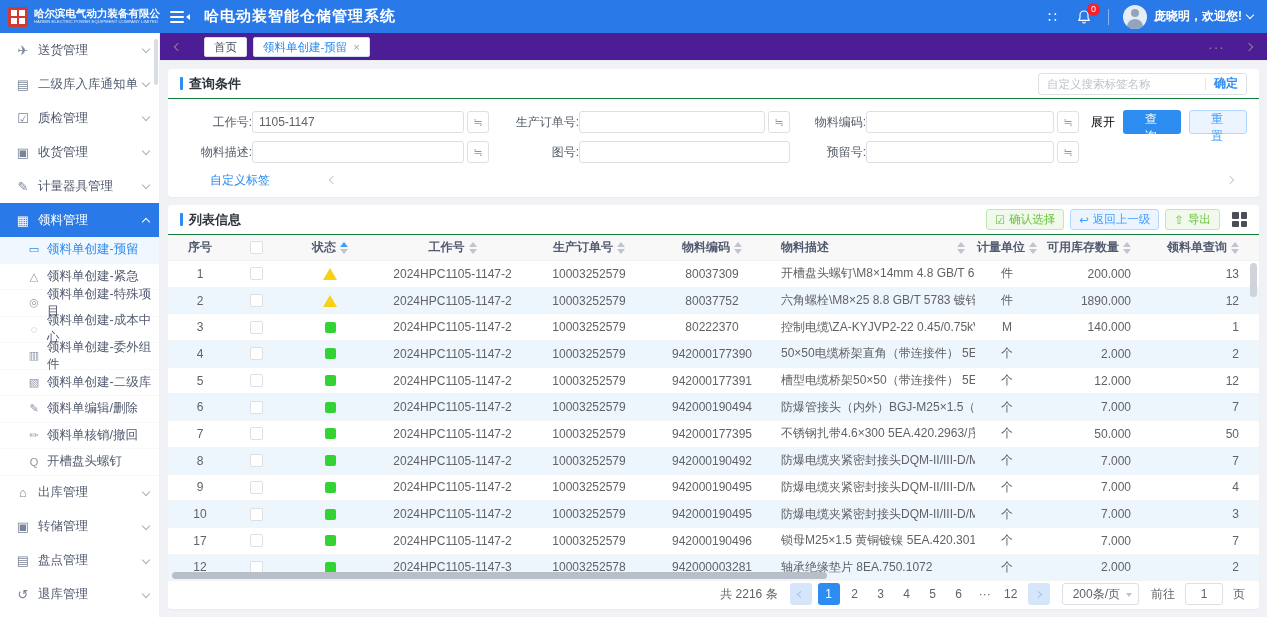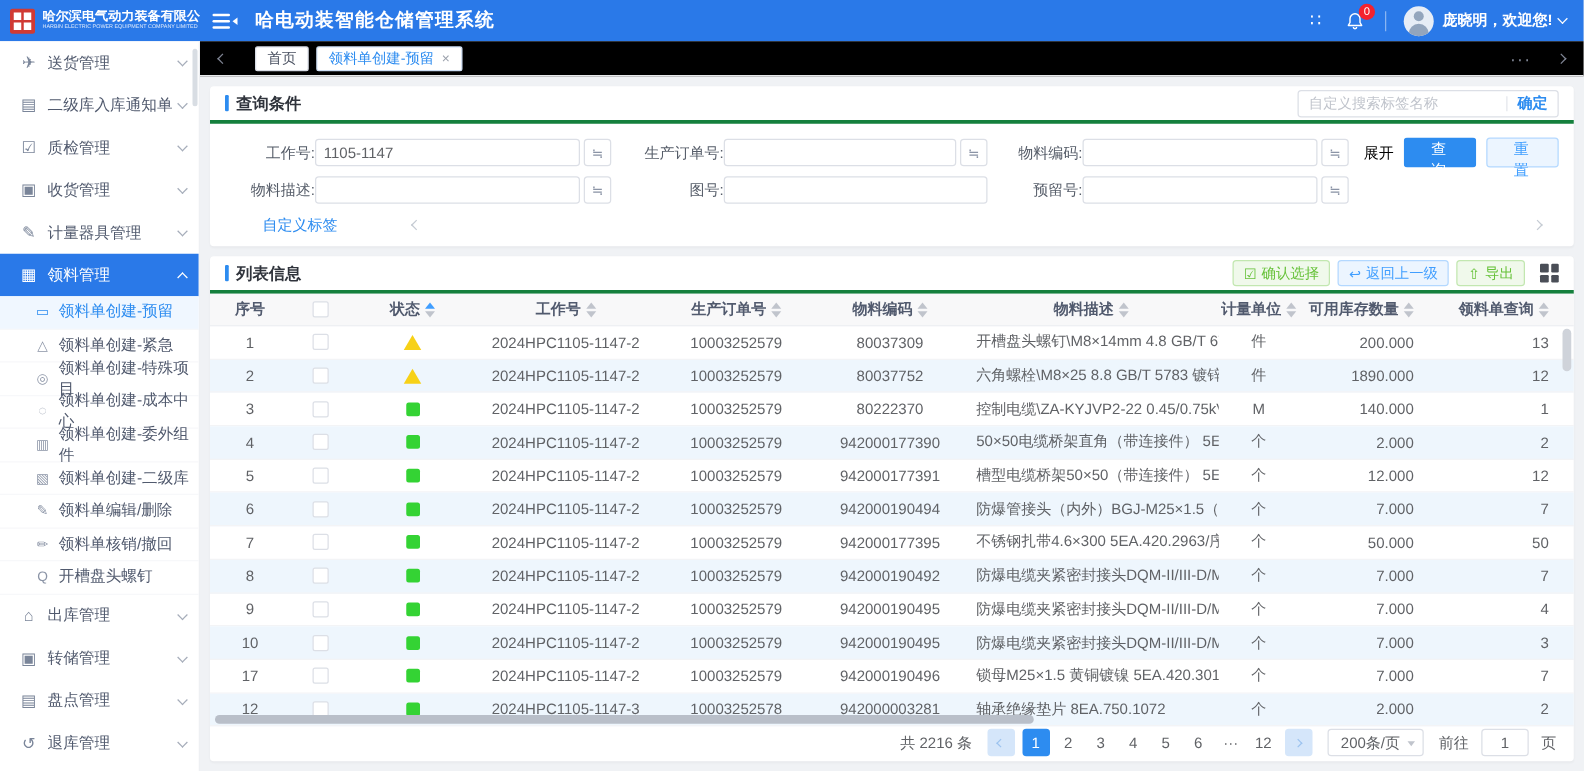--- a/index.html
+++ b/index.html
@@ -39,37 +39,37 @@
   .side-item .mchev { width:6px; height:6px; border-right:1.3px solid #a6adba; border-bottom:1.3px solid #a6adba; transform:rotate(45deg); margin-top:-2px; }
   .side-item.active { background:#2a79e8; color:#fff; }
   .side-item.active .mi-icon { color:#fff; }
   .side-item.active .mchev { border-color:#fff; transform:rotate(-135deg); margin-top:3px; }
   .sub-item { height:26.5px; display:flex; align-items:center; padding-left:26px; color:#515a6e; cursor:pointer; border-bottom:1px solid #f7f8fa; }
   .sub-item .si-icon { width:16px; font-size:11px; color:#8b94a6; margin-right:5px; text-align:center; flex:0 0 16px; }
   .sub-item.active { color:#2d8cf0; background:#f0f7ff; }
   .sub-item.active .si-icon { color:#2d8cf0; }
 
   .main { flex:1; display:flex; flex-direction:column; min-width:0; }
-  .tabbar { height:28px; background:#000000; border-bottom:1px solid #e8eaec; display:flex; align-items:center; padding:0 8px; flex:0 0 28px; }
+  .tabbar { height:28px; background:#4c1d95; border-bottom:1px solid #e8eaec; display:flex; align-items:center; padding:0 8px; flex:0 0 28px; }
   .tab-nav { width:20px; display:flex; justify-content:center; cursor:pointer; }
   .gchev { display:inline-block; width:6px; height:6px; border-right:1.5px solid #808695; border-bottom:1.5px solid #808695; }
   .gchev.left { transform:rotate(135deg); }
   .gchev.right { transform:rotate(-45deg); }
   .tabs { display:flex; gap:6px; margin-left:16px; flex:1; }
   .tab { height:20px; line-height:18px; border:1px solid #d8dce5; background:#fff; border-radius:2px; padding:0 9px; font-size:11.5px; color:#495060; display:flex; align-items:center; gap:6px; cursor:pointer; }
   .tab.active { color:#2d8cf0; border-color:#cfe0f5; }
   .tab .x { font-size:11px; color:#9aa0ab; cursor:pointer; }
   .tab-more { font-size:14px; color:#808695; margin-right:14px; letter-spacing:1px; cursor:pointer; }
 
   .content { flex:1; padding:8px; display:flex; flex-direction:column; gap:8px; min-height:0; }
   .card { background:#fff; border-radius:3px; box-shadow:0 1px 2px rgba(0,0,0,.04); }
 
   
   .query-card { flex:0 0 128px; display:flex; flex-direction:column; }
-  .card-head { height:30px; display:flex; align-items:center; padding:0 12px; border-bottom:3px solid #15803d; }
+  .card-head { height:30px; display:flex; align-items:center; padding:0 12px; border-bottom:1px solid #15803d; }
   .sec-bar { width:3px; height:13px; background:#2d8cf0; margin-right:6px; border-radius:1px; }
   .sec-title { font-size:13px; color:#30343c; font-weight:bold; }
   .head-spacer { flex:1; }
   .tagname-box { display:flex; align-items:center; border:1px solid #dcdfe6; border-radius:3px; height:22px; padding:0 8px; gap:8px; }
   .tagname-input { border:none; outline:none; font-size:11.5px; width:150px; color:#606266; font-family:inherit; }
   .tagname-input::placeholder { color:#c0c4cc; }
   .tagname-div { width:1px; height:12px; background:#e3e6eb; }
   .tagname-ok { color:#2d8cf0; font-size:12px; font-weight:bold; background:none; border:none; cursor:pointer; font-family:inherit; }
   .qbody { padding:8px 12px 4px; }
   .qrow { display:flex; align-items:center; height:30px; }
@@ -406,21 +406,21 @@
                     <i class="s-dn"></i>
                   </span>
                 </div>
               <div class="th c-code">
                   <span>物料编码</span>
                   <span class="sort">
                     <i class="s-up"></i>
                     <i class="s-dn"></i>
                   </span>
                 </div>
-              <div class="th c-desc" style="justify-content:center;">
+              <div class="th c-desc" style="justify-content:space-between;">
                   <span>物料描述</span>
                   <span class="sort">
                     <i class="s-up"></i>
                     <i class="s-dn"></i>
                   </span>
                 </div>
               <div class="th c-unit">
                   <span>计量单位</span>
                   <span class="sort">
                     <i class="s-up"></i>

